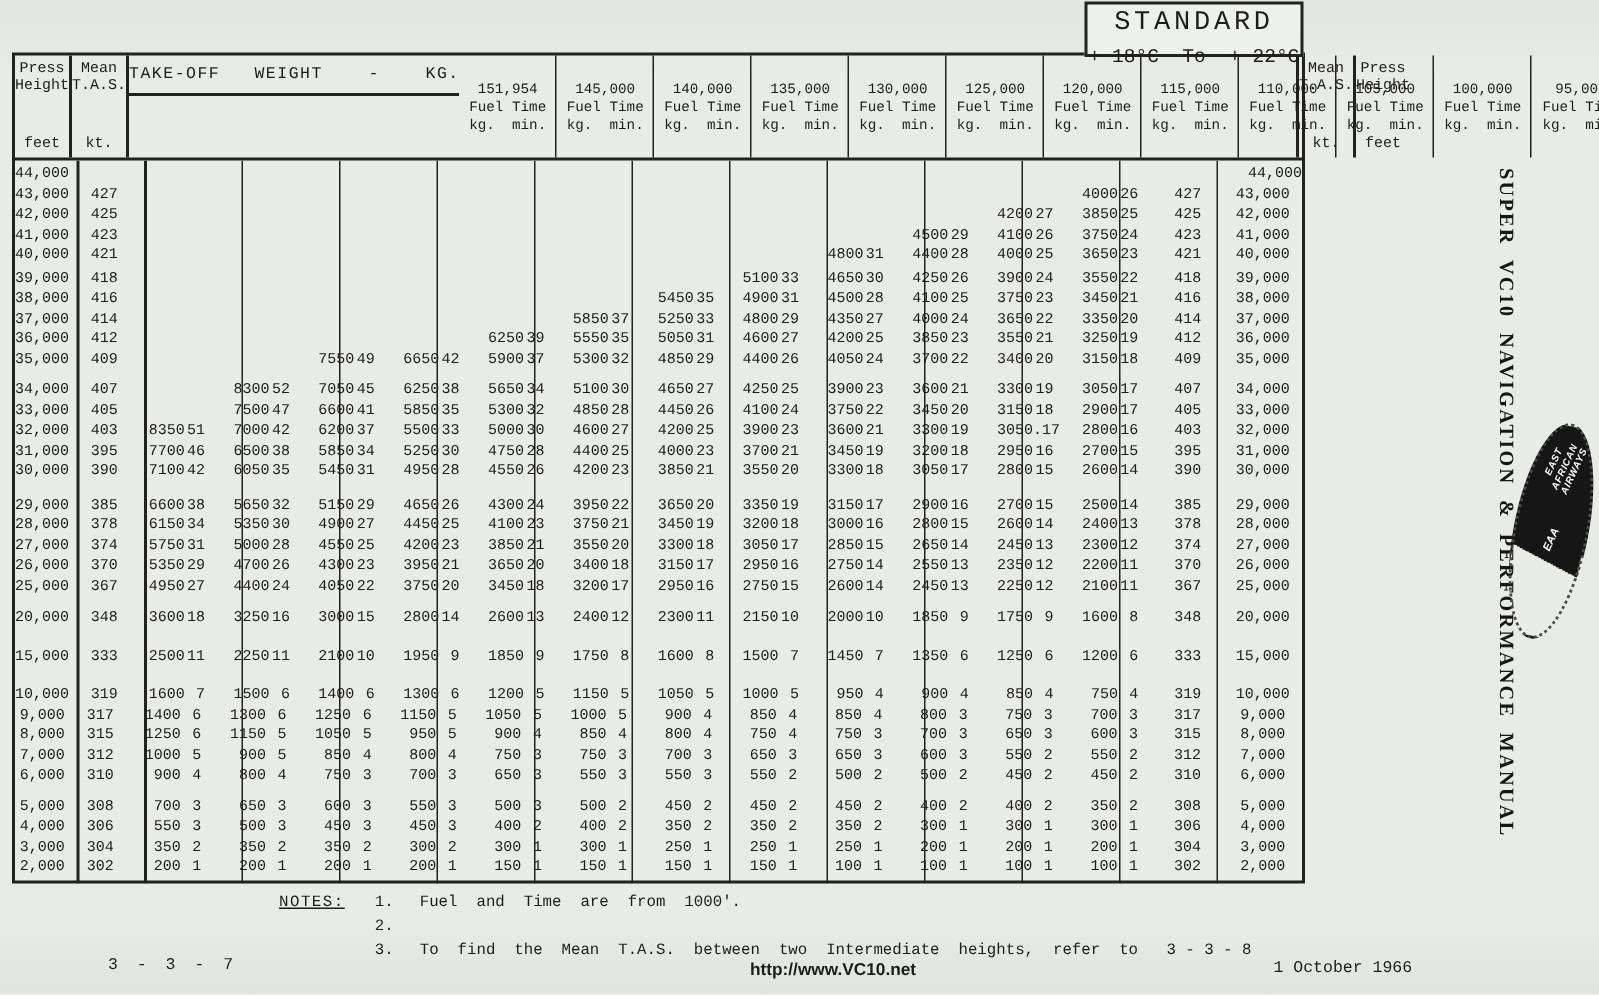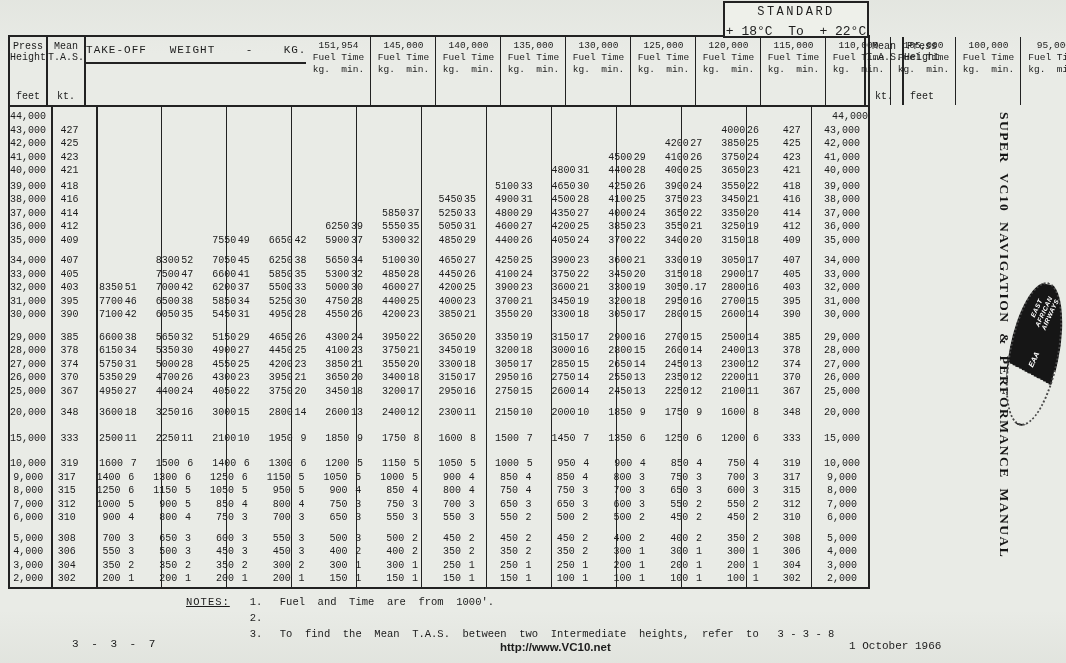--- a/index.html
+++ b/index.html
@@ -7,39 +7,39 @@
     position:relative; width:1066px; height:663px;
     background:#e9ebe6;
     background-image:linear-gradient(180deg, rgba(210,214,206,.25) 0%, rgba(236,238,233,0) 8%, rgba(236,238,233,0) 92%, rgba(208,212,204,.3) 100%);
     font-family:"Liberation Mono","DejaVu Sans Mono",monospace;
     color:#1c1c1c; overflow:hidden;
   }
   .title { position:absolute; top:16px; left:323px; width:320px; text-align:center;
     font-size:12.5px; letter-spacing:2px; word-spacing:9px; white-space:pre; }
   .std-box { position:absolute; left:723px; top:1px; width:142px; height:33px;
     border:2px solid #222; background:#eef0ea; text-align:center; box-sizing:content-box; z-index:3; }
-  .std-line1 { font-size:12px; letter-spacing:2.5px; margin-top:2px; }
+  .std-line1 { font-size:18px; letter-spacing:2.5px; margin-top:2px; }
   .std-line2 { font-size:13px; white-space:pre; margin-top:5px; }
 
   .tbl { position:absolute; left:8px; top:35px; width:862px; height:554px;
     border:2px solid #222; box-sizing:border-box; }
   .thead { display:flex; height:70px; border-bottom:2px solid #222; box-sizing:border-box; }
   .hc { box-sizing:border-box; border-right:2px solid #222; display:flex; flex-direction:column;
     justify-content:space-between; align-items:center; font-size:10px; line-height:11px;
     padding:4px 0 3px; text-align:center; }
   .w-ph  { width:42px; }
   .w-tas { width:45px; }
   .w-mid { width:780px; border-right:2px solid #222; box-sizing:border-box; display:flex; flex-direction:row; }
   .w-tasr{ width:55px; }
   .w-phr { width:60px; border-right:none; }
   .hband { height:27px; line-height:27px; text-align:center; font-size:11px; letter-spacing:1px;
     white-space:pre; border-bottom:2px solid #222; box-sizing:border-box; }
   .hsubs { flex:1; display:flex; }
   .wcol { width:65px; box-sizing:border-box; border-right:1.5px solid #222; text-align:center;
-    font-size:9.5px; line-height:12px; padding-top:3px; }
+    font-size:9.5px; line-height:12px; padding-top:17px; }
   .wcol:last-child { border-right:none; }
   .wcol .l3 { white-space:pre; }
 
   .tbody { position:relative; height:482px; overflow:hidden; }
   .vline { position:absolute; top:0; bottom:0; width:1.5px; background:#222; }
   .vline.heavy { width:2px; }
   .drow { display:flex; height:13.5px; line-height:13.5px; font-size:10px; position:relative; z-index:1; }
   .c-ph  { width:42px; text-align:right; padding-right:4px; box-sizing:border-box; }
   .c-tas { width:45px; text-align:center; }
   .c-w   { width:65px; display:flex; box-sizing:border-box; }

